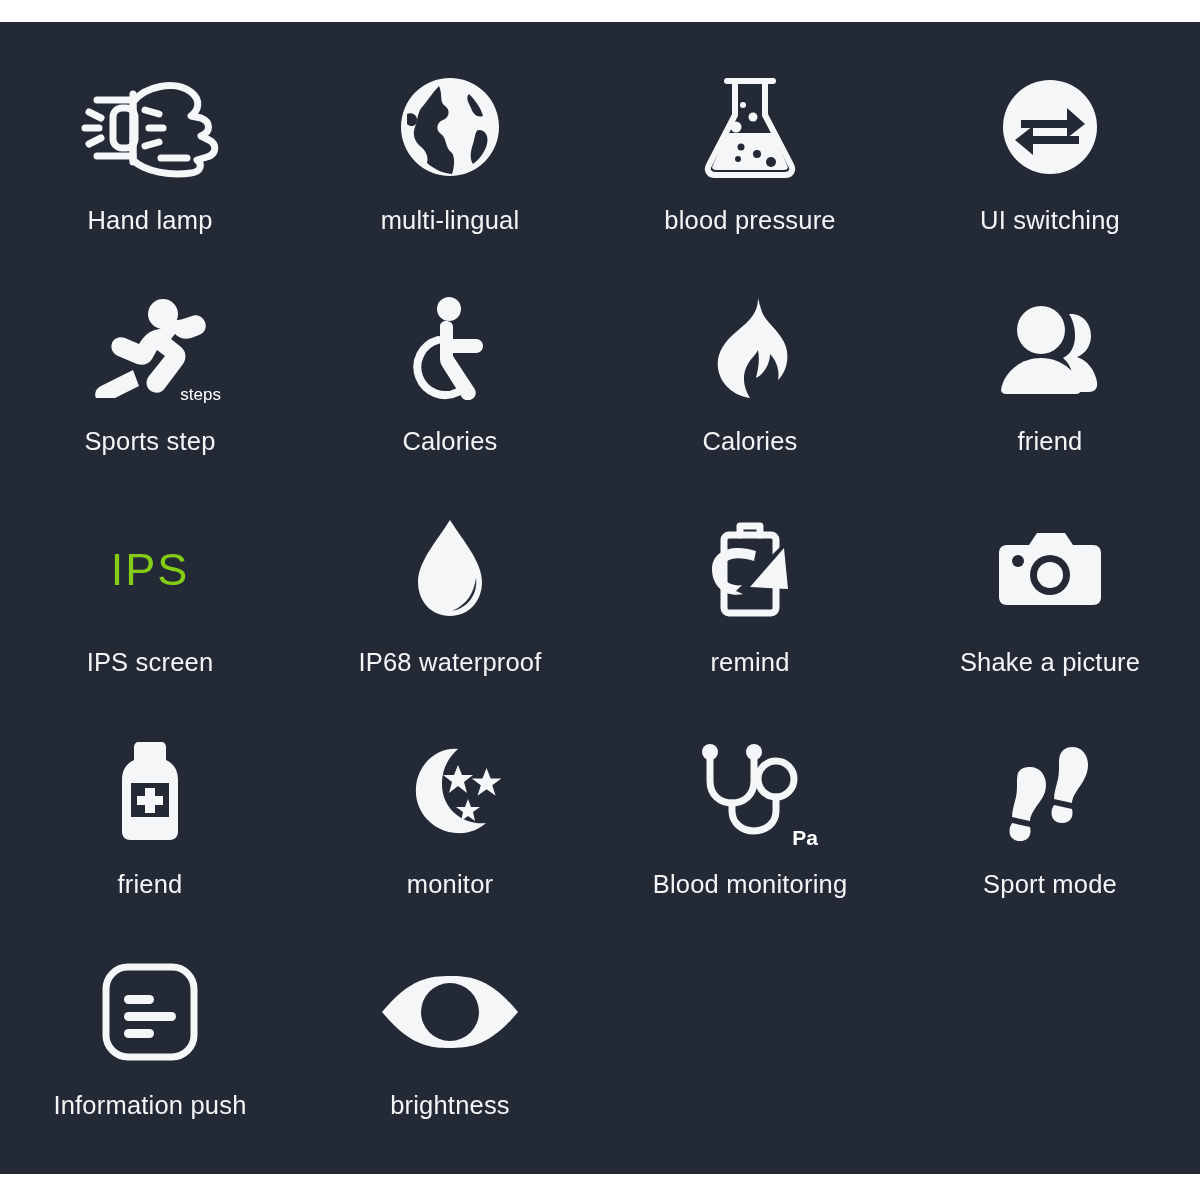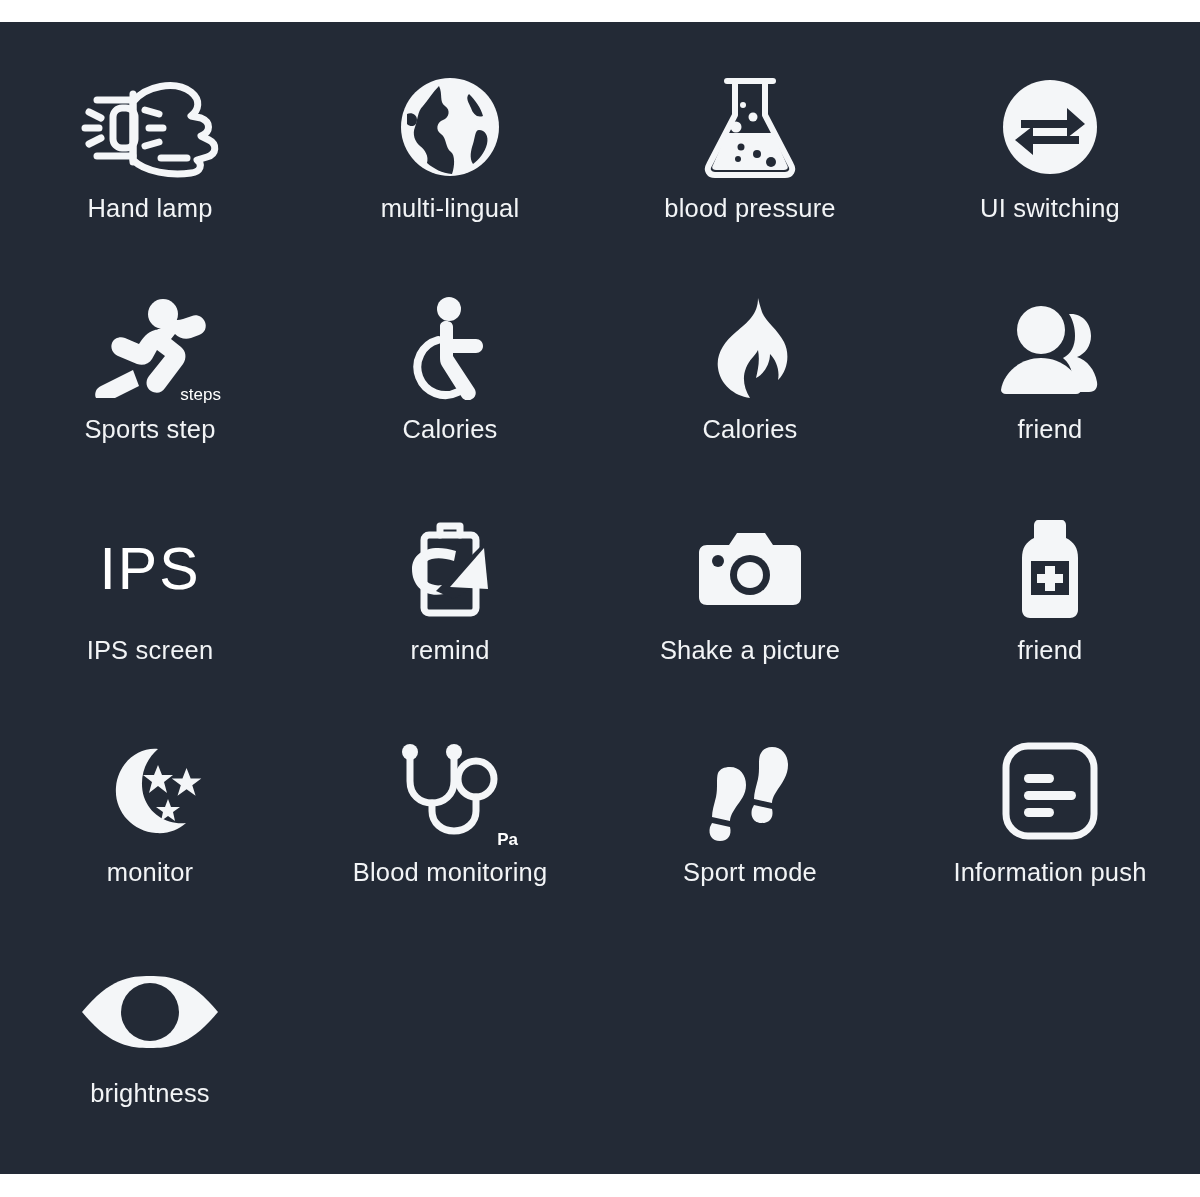--- a/index.html
+++ b/index.html
@@ -43,42 +43,42 @@
     align-items:center;
     justify-content:flex-end;
     position:relative;
   }
   .label{
     color:#f2f4f6;
     font-size:25.5px;
     font-weight:300;
     letter-spacing:.2px;
     white-space:nowrap;
-    margin-top:8px;
+    margin-top:20px;
     text-align:center;
   }
   .ips-text{
-    color:#ffffff;
-    font-size:59px;
+    color:#84cc16;
+    font-size:45px;
     font-weight:300;
     letter-spacing:2px;
     line-height:1;
   }
   .steps-text{
     position:absolute;
     right:-6px;bottom:2px;
     color:#ffffff;
     font-size:17px;
     font-weight:400;
   }
   .pa-text{
     position:absolute;
     right:-12px;bottom:0px;
     color:#ffffff;
-    font-size:17px;
+    font-size:21px;
     font-weight:700;
   }
   .with-side{position:relative;}
   svg{display:block;}
 </style>
 </head>
 <body>
 
 <div id="page">
   <div id="board">
@@ -218,20 +218,29 @@
         <div class="label">friend</div>
       </div>
 
       <div class="cell">
         <div class="iconbox">
           <div class="ips-text">IPS</div>
         </div>
         <div class="label">IPS screen</div>
       </div>
 
+      <div class="cell">
+        <div class="iconbox">
+          <svg width="76" height="102" viewBox="0 0 76 102">
+            <path d="M38 2 C52 24 70 44 70 64 C70 84 56 98 38 98 C20 98 6 84 6 64 C6 44 24 24 38 2 Z" fill="#f4f6f8"></path>
+            <path d="M64 60 C66 76 56 90 40 93 C56 86 62 74 64 60 Z" fill="#232a36"></path>
+          </svg>
+        </div>
+        <div class="label">IP68 waterproof</div>
+      </div>
 
 
       <div class="cell">
         <div class="iconbox">
           <svg width="104" height="104" viewBox="0 0 104 104">
             <g fill="none" stroke="#f4f6f8" stroke-width="7" stroke-linejoin="round" stroke-linecap="round">
               <rect x="26" y="18" width="52" height="78" rx="5"></rect>
               <path d="M42 18 L42 9 L62 9 L62 18"></path>
             </g>
             <path d="M14 52 C14 34 34 26 58 34 L56 44 C38 38 24 42 24 54 C24 64 34 70 44 68

